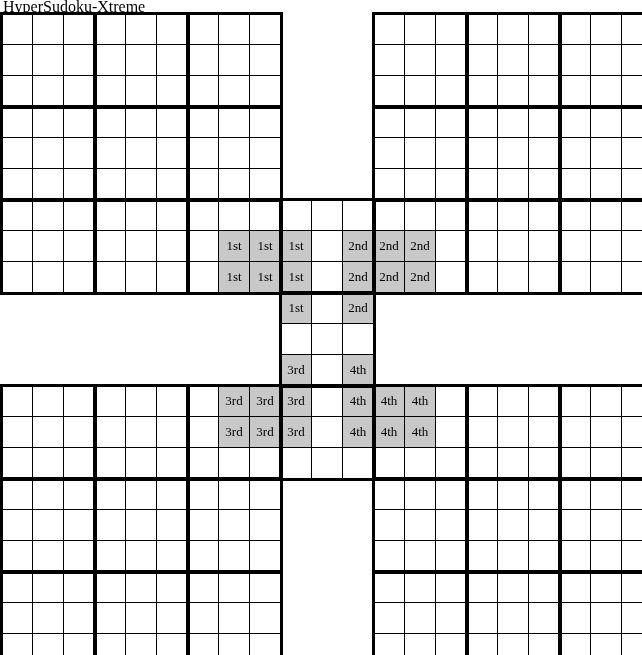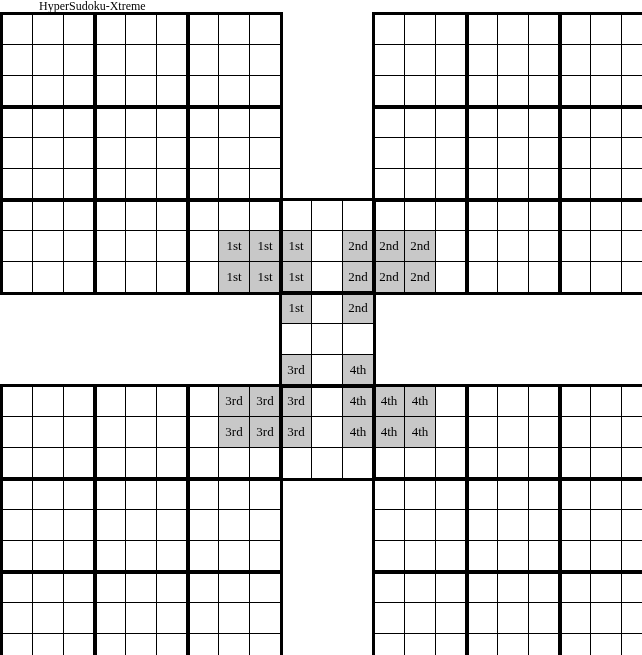--- a/index.html
+++ b/index.html
@@ -11,26 +11,25 @@
     width: 642px;
     height: 655px;
     font-family: "Liberation Serif", serif;
     position: relative;
     overflow: hidden;
   }
   #title {
     position: absolute;
     left: 3px;
     top: 0px;
-    font-size: 12px;
+    font-size: 16px;
     font-family: "Liberation Serif", serif;
     color: #000;
     line-height: 13px;
     white-space: nowrap;
-    margin-left: 36px;
   }
   #board {
     position: absolute;
     left: 0px;
     top: 12px;
     width: 642px;
     height: 643px;
   }
   .cell {
     position: absolute;

